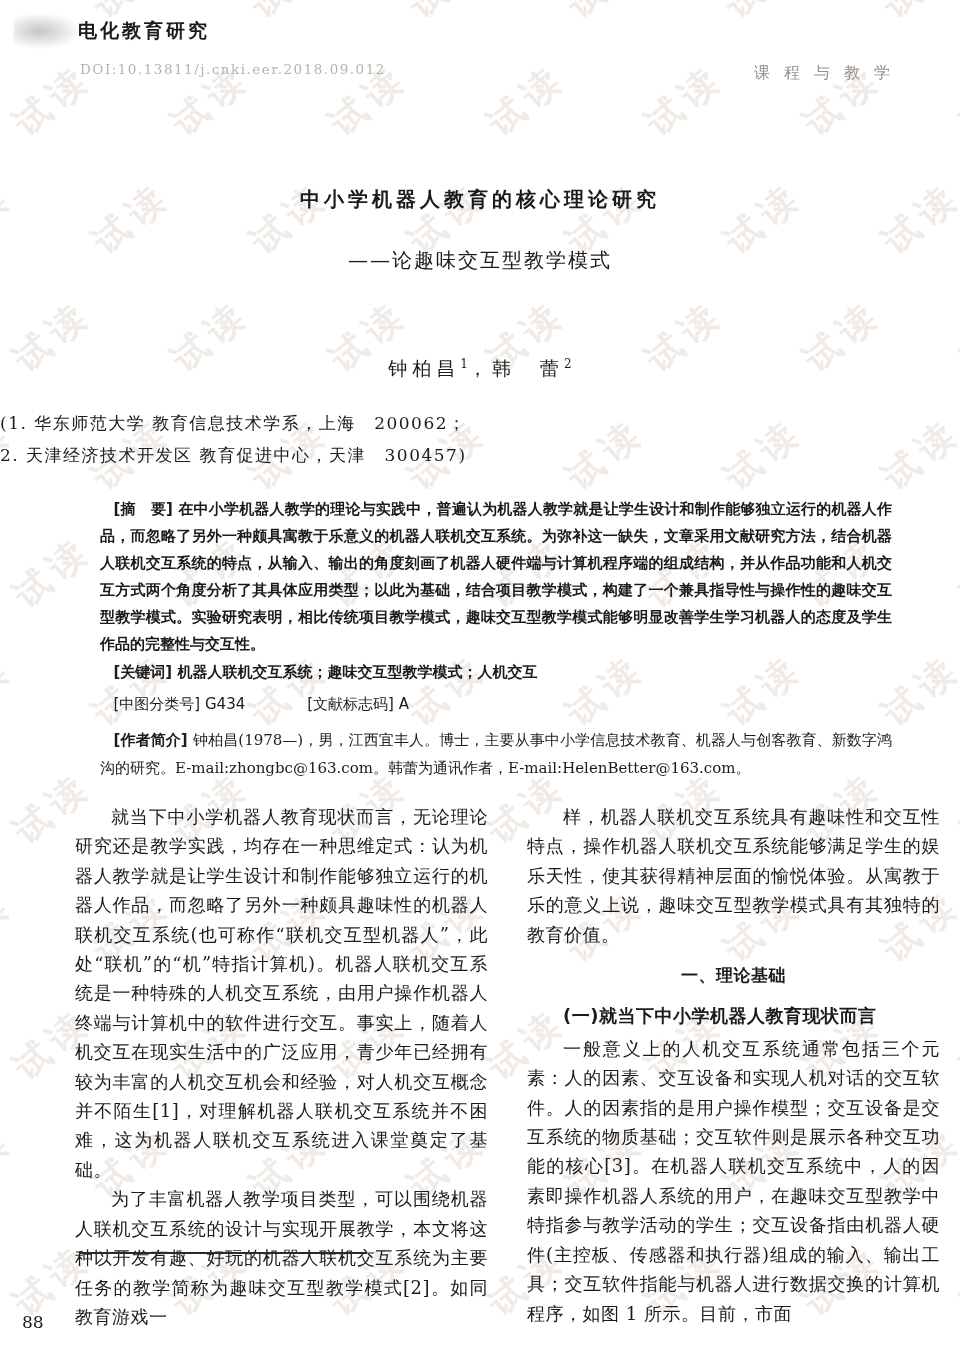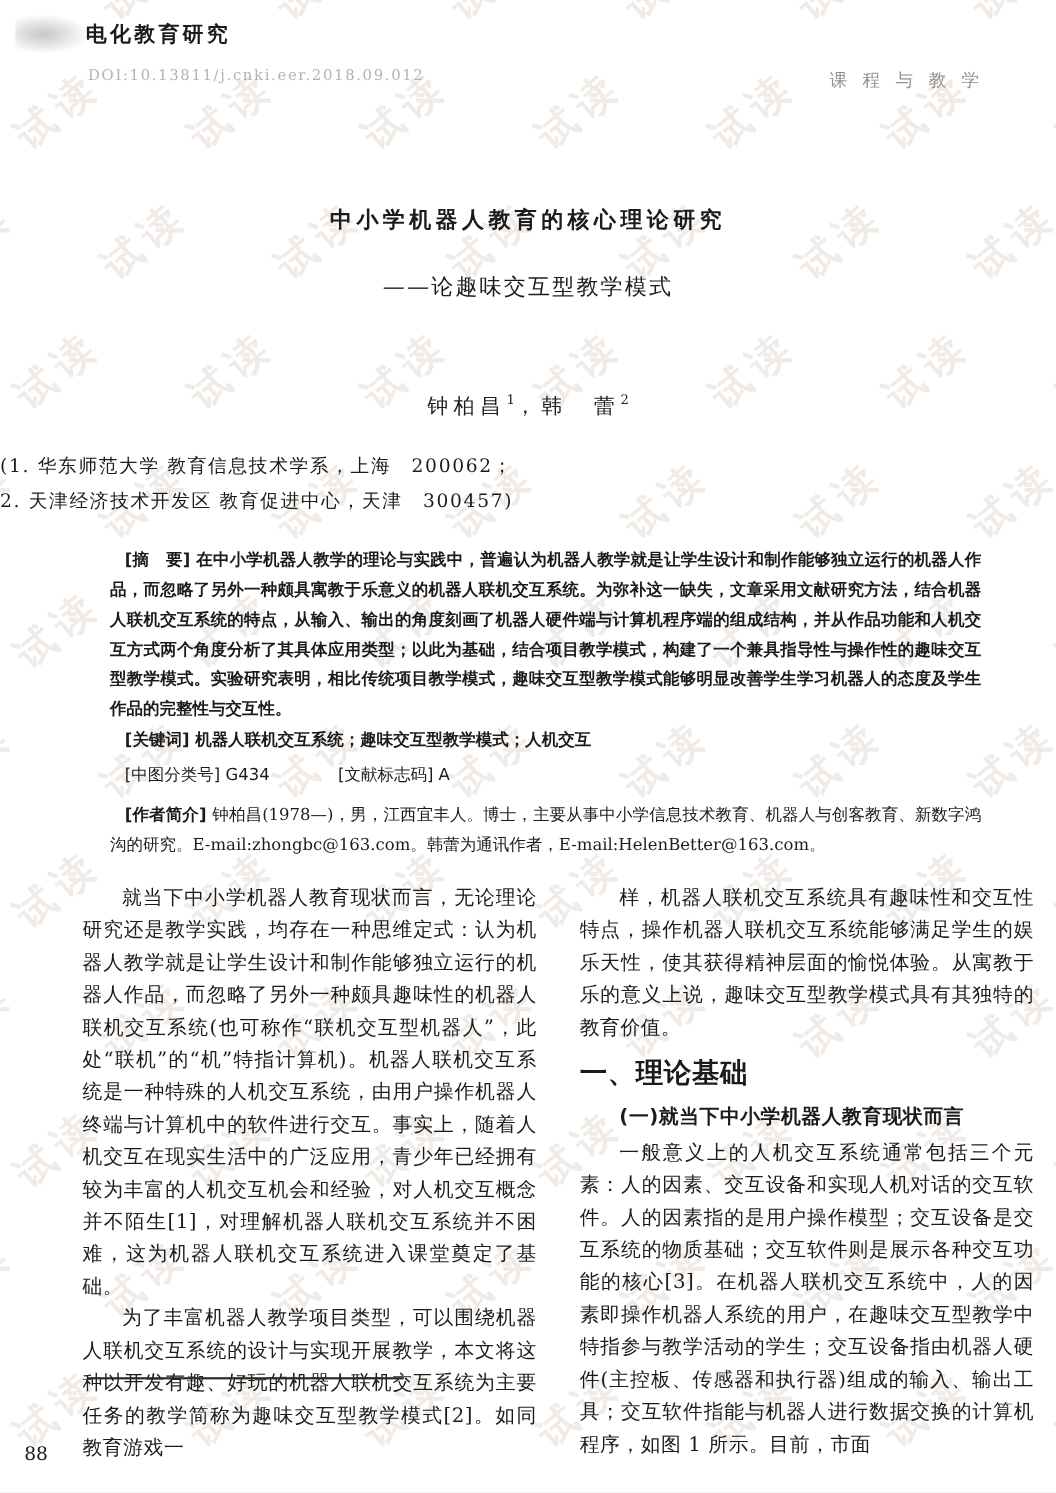--- a/index.html
+++ b/index.html
@@ -48,21 +48,21 @@
   .clc-line b{font-weight:400;}
   .clc-gap{display:inline-block;width:62px;}
   .bio{top:726px;font-size:15px;line-height:28px;text-indent:0.9em;}
   .bio b{font-weight:700;font-family:"DejaVu Sans","Liberation Sans",sans-serif;}
   
   .col{position:absolute;top:802px;width:413px;font-size:18px;line-height:29.4px;
     text-align:justify;letter-spacing:0.5px;}
   .col-left{left:75px;}
   .col-right{left:527px;}
   .col p{margin:0;text-indent:2em;}
-  .col .heading{margin:12px 0 11px 0;text-align:left;font-weight:700;font-size:25px;
+  .col .heading{margin:12px 0 11px 0;text-align:center;font-weight:700;font-size:17px;
     text-indent:0;font-family:"DejaVu Sans","Liberation Sans",sans-serif;}
   .col .subheading{margin:0 0 3px 0;font-weight:700;font-size:18px;text-indent:2em;
     font-family:"DejaVu Sans","Liberation Sans",sans-serif;}
   
   .foot-rule{position:absolute;left:80px;top:1252px;width:287px;height:2px;background:#2a2a2a;}
   .footnote{position:absolute;left:80px;top:1266px;width:810px;font-size:14.5px;line-height:22px;}
   .pagenum{position:absolute;left:22px;top:1312px;font-size:17px;}
 </style>
 </head>
 <body>

